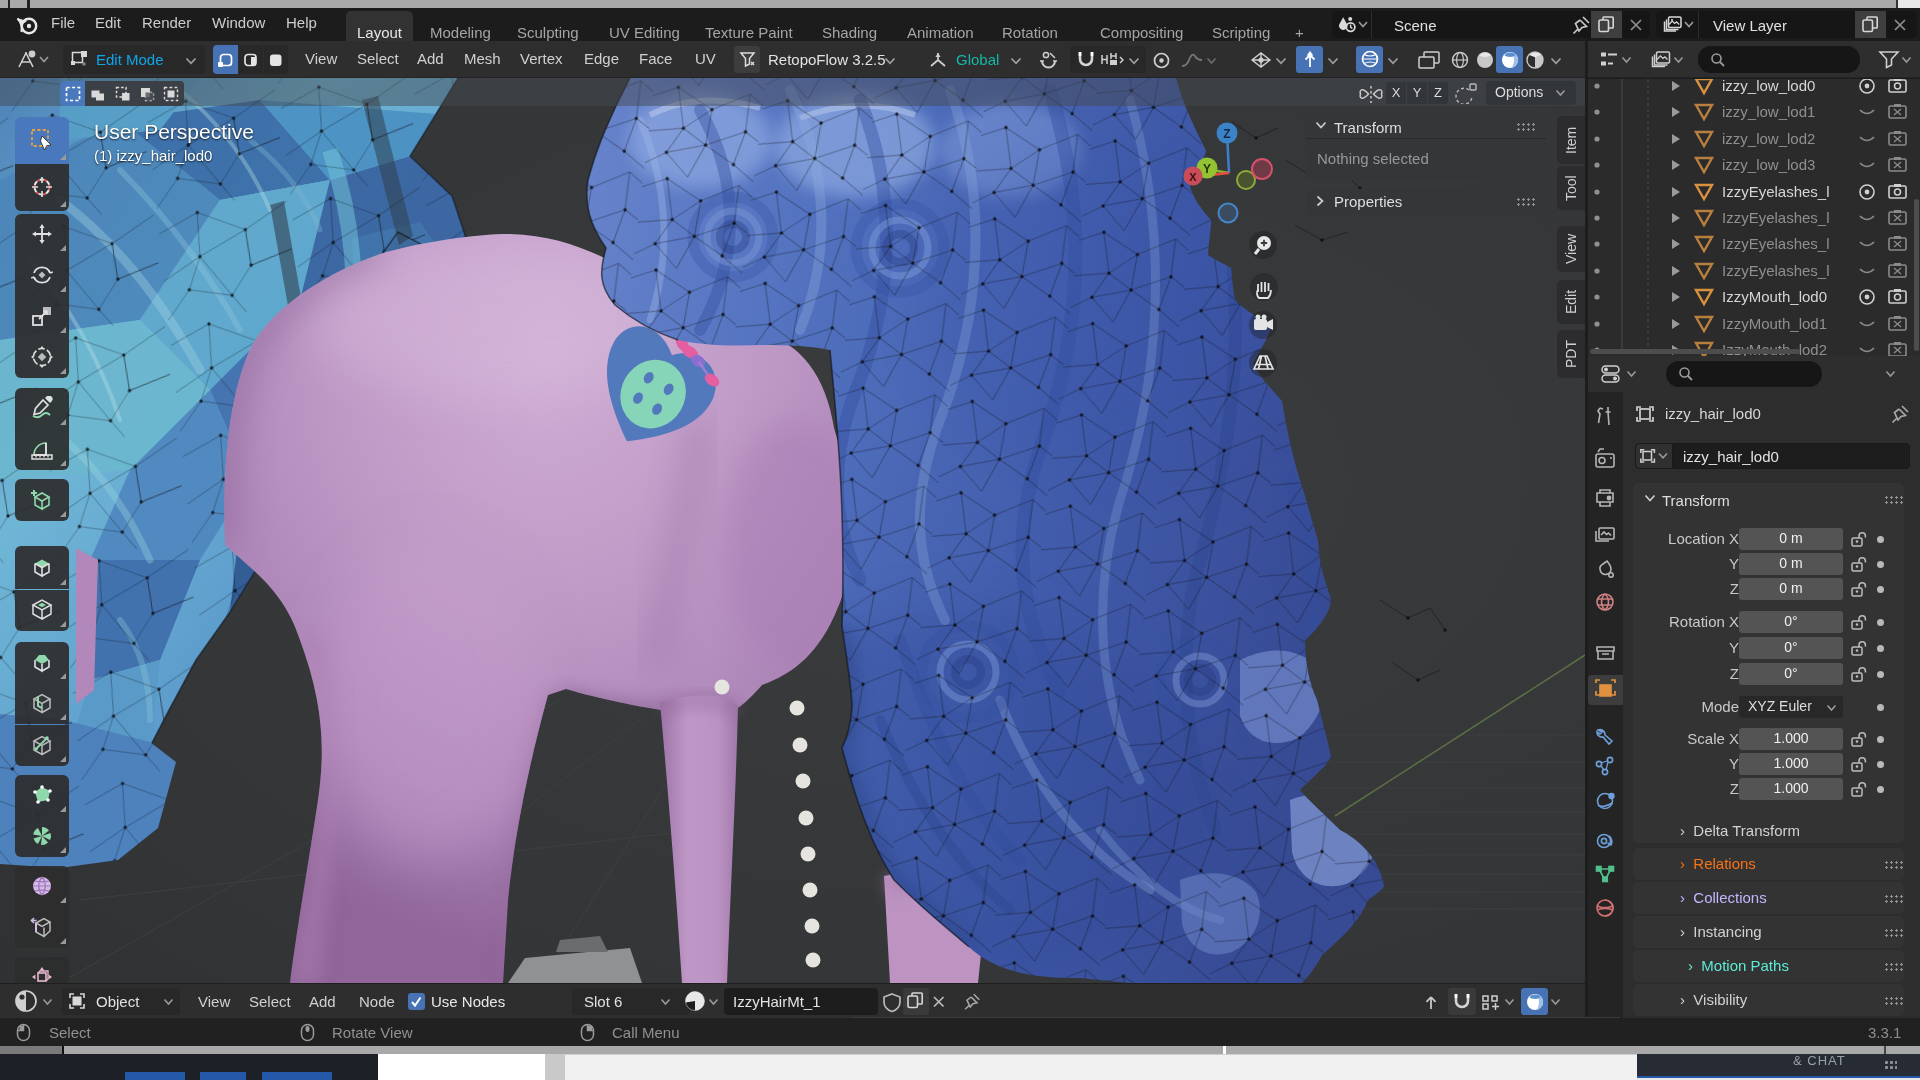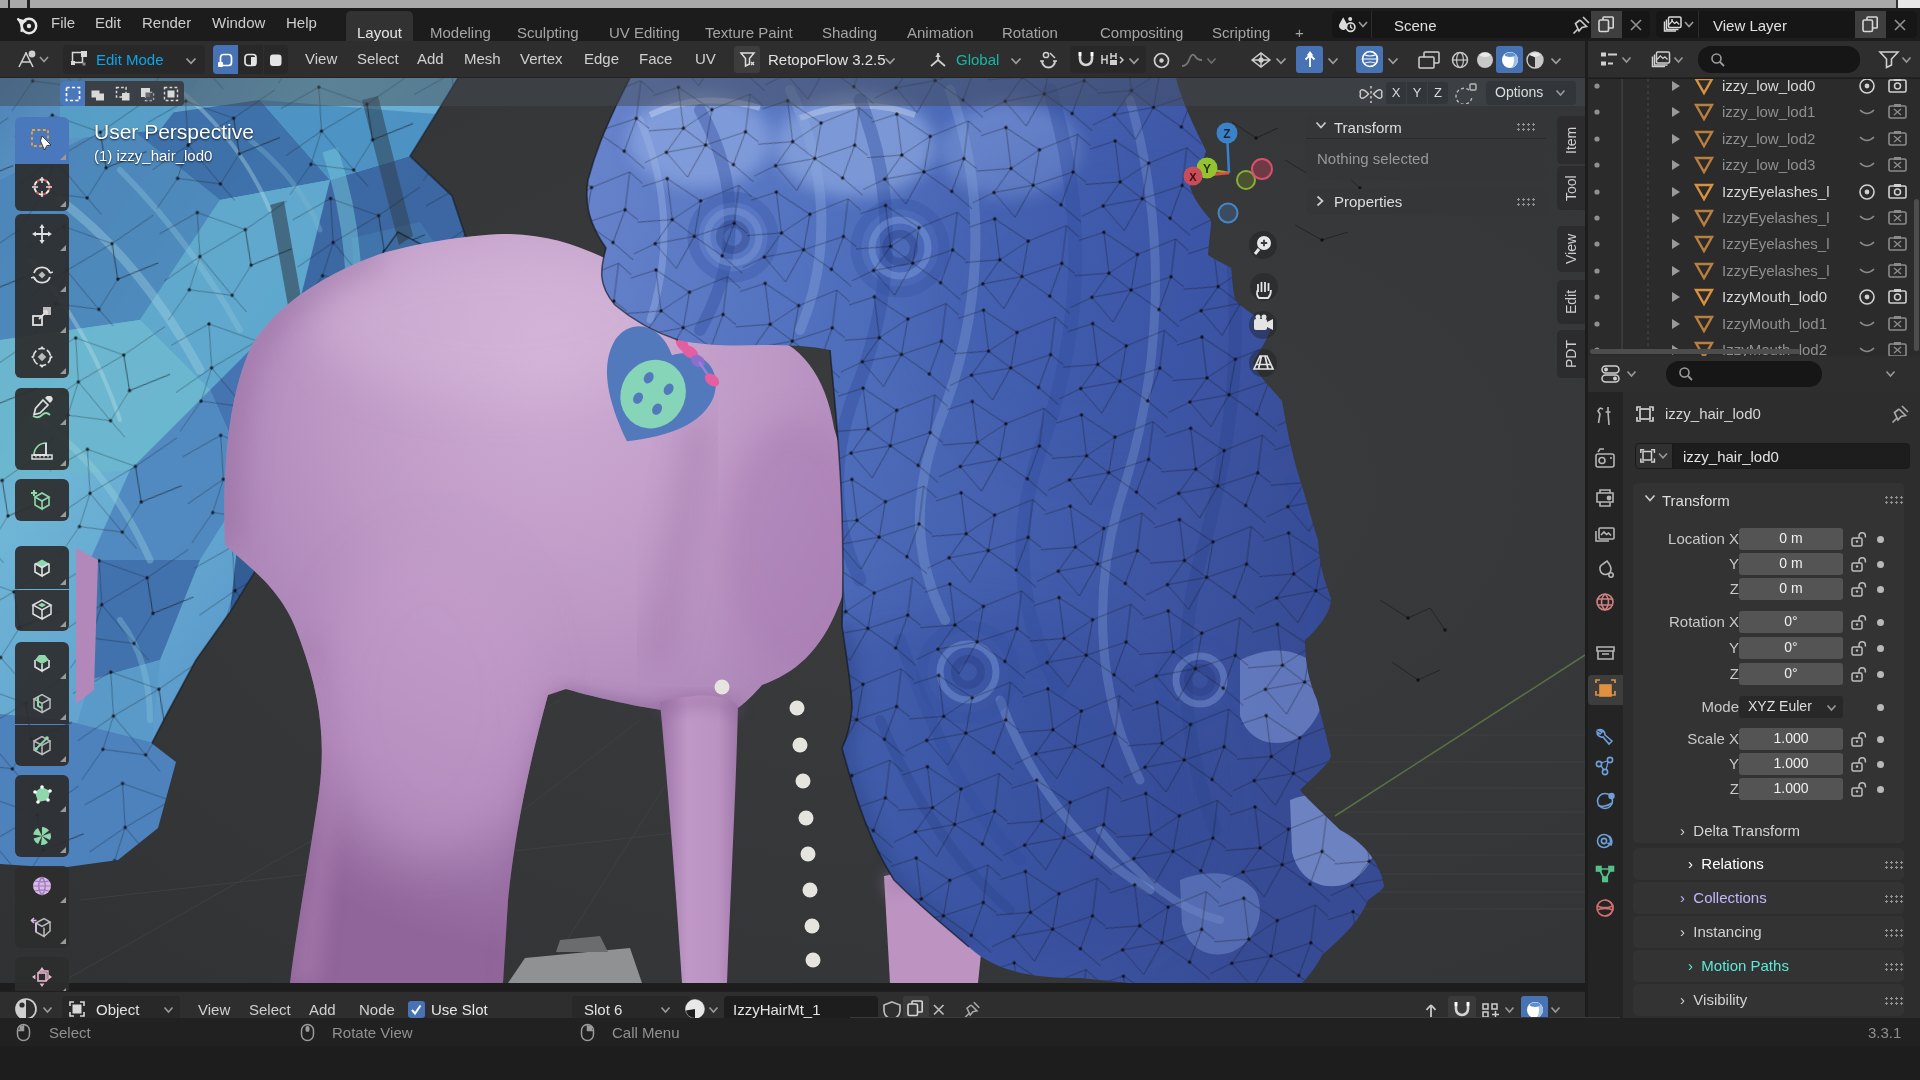--- a/index.html
+++ b/index.html
@@ -18,21 +18,21 @@
   #row2 { left:0; top:41px; width:1585px; height:37px; background:#2e2e2e; border-bottom:1px solid #232323; }
   #outlhead { left:1588px; top:41px; width:332px; height:37px; background:#2e2e2e; border-bottom:1px solid #232323; }
   .r2menu { position:absolute; top:9px; color:#d0d0d0; font-size:15px; }
   .combo { position:absolute; background:#282828; border-radius:4px; color:#e0e0e0; }
   
   #outliner { left:1588px; top:79px; width:332px; height:277px; background:#2b2b2b; }
   #prophead { left:1588px; top:356px; width:332px; height:36px; background:#2e2e2e; }
   #propbody { left:1588px; top:392px; width:332px; height:626px; background:#2d2d2d; }
   #tabstrip { left:1588px; top:392px; width:35px; height:626px; background:#242425; }
   
-  #shaderbar { left:0; top:983px; width:1585px; height:35px; background:#2e2e2e; border-top:1px solid #1f1f1f;margin-top:8px; }
+  #shaderbar { left:0; top:983px; width:1585px; height:35px; background:#2e2e2e; border-top:1px solid #1f1f1f; }
   #statusbar { left:0; top:1018px; width:1920px; height:28px; background:#212121; color:#919191; }
   #osBottom { left:0; top:1046px; width:1920px; height:34px; background:#f0f0f0; }
   .dots { position:absolute; width:20px; height:10px; background-image:radial-gradient(circle, #909090 1.1px, transparent 1.2px); background-size:5px 5px; }
 </style>
 </head>
 <body>
 <div id="stage">
   <div id="osTop" class="abs">
       <div class="abs" style="left:8px;top:0;width:2px;height:8px;background:#222"></div>
       <div class="abs" style="left:27px;top:0;width:3px;height:8px;background:#222"></div>
@@ -1067,21 +1067,21 @@
     <svg class="abs" style="left:261px;top:389px" width="18" height="17" viewBox="0 0 18 17">
           <rect x="3" y="7" width="10" height="8" rx="1.5" fill="none" stroke="#bdbdbd" stroke-width="1.5"></rect>
           <path d="M10 7 V5 a3.2 3.2 0 0 1 6.4 0 V6.5" fill="none" stroke="#bdbdbd" stroke-width="1.5"></path>
           <circle cx="8" cy="10.5" r="1.2" fill="#bdbdbd"></circle>
         </svg>
     <div class="abs" style="left:289px;top:394px;width:7px;height:7px;border-radius:50%;background:#b9b9b9"></div>
     </div>
     <span class="abs" style="left:92px;top:430px;color:#d2d2d2">›&nbsp;&nbsp;Delta Transform</span>
     <div id="panelstubs">
     <div class="abs" style="left:45px;top:456px;width:271px;height:32px;background:#333334;border-radius:5px"></div>
-    <span class="abs" style="left:100px;top:463px;color:#ffffff">›&nbsp;&nbsp;Relations</span>
+    <span class="abs" style="left:92px;top:463px;color:#f97316">›&nbsp;&nbsp;Relations</span>
     <div class="dots abs" style="left:296px;top:468px"></div>
     <div class="abs" style="left:45px;top:490px;width:271px;height:32px;background:#333334;border-radius:5px"></div>
     <span class="abs" style="left:92px;top:497px;color:#c4b5fd">›&nbsp;&nbsp;Collections</span>
     <div class="dots abs" style="left:296px;top:502px"></div>
     <div class="abs" style="left:45px;top:524px;width:271px;height:32px;background:#333334;border-radius:5px"></div>
     <span class="abs" style="left:92px;top:531px;color:#d2d2d2">›&nbsp;&nbsp;Instancing</span>
     <div class="dots abs" style="left:296px;top:536px"></div>
     <div class="abs" style="left:45px;top:558px;width:271px;height:32px;background:#333334;border-radius:5px"></div>
     <span class="abs" style="left:100px;top:565px;color:#5eead4">›&nbsp;&nbsp;Motion Paths</span>
     <div class="dots abs" style="left:296px;top:570px"></div>
@@ -1165,21 +1165,21 @@
         <path d="M1.5 1.5 L5.5 6 L9.5 1.5" fill="none" stroke="#9a9a9a" stroke-width="1.6"></path>
       </svg>
     <span class="r2menu" style="left:198px;top:9px">View</span>
     <span class="r2menu" style="left:249px;top:9px">Select</span>
     <span class="r2menu" style="left:309px;top:9px">Add</span>
     <span class="r2menu" style="left:359px;top:9px">Node</span>
     <div class="abs" style="left:408px;top:9px;width:17px;height:17px;background:#4772b3;border-radius:3px"></div>
     <svg class="abs" style="left:410px;top:12px" width="14" height="12">
         <path d="M2 6 l3 3.5 5.5-8" fill="none" stroke="#fff" stroke-width="2"></path>
       </svg>
-    <span class="abs" style="left:431px;top:9px;color:#e8e8e8">Use Slot</span>
+    <span class="abs" style="left:431px;top:9px;color:#e8e8e8">Use Nodes</span>
     <div class="combo" style="left:572px;top:4px;width:118px;height:27px"></div>
     <span class="abs" style="left:584px;top:9px;color:#e2e2e2">Slot 6</span>
     <svg class="abs" style="left:660px;top:14px" width="11" height="8">
         <path d="M1.5 1.5 L5.5 6 L9.5 1.5" fill="none" stroke="#9a9a9a" stroke-width="1.6"></path>
       </svg>
     <svg class="abs" style="left:684px;top:6px" width="24" height="24">
         <circle cx="11" cy="11" r="9.5" fill="#1d1d1d" stroke="#888" stroke-width="1"></circle>
         <path d="M11 1.5 a9.5 9.5 0 0 1 0 19 Z" fill="#e8e8e8"></path>
         <path d="M11 1.5 a9.5 9.5 0 0 0 -9.3 11 l9.3-1.5 Z" fill="#e8e8e8"></path>
       </svg>
@@ -1241,13 +1241,32 @@
       </svg>
     <span class="abs" style="left:332px;top:6px">Rotate View</span>
     <svg class="abs" style="left:580px;top:5px" width="15" height="19" viewBox="0 0 15 19">
         <rect x="1.5" y="1.5" width="12" height="16" rx="6" fill="none" stroke="#9a9a9a" stroke-width="1.5"></rect>
         <path d="M7.5 1.5 v6 h6" stroke="#9a9a9a" stroke-width="1.5" fill="none"></path>
         <rect x="8" y="3" width="4" height="4.5" fill="#9a9a9a"></rect>
       </svg>
     <span class="abs" style="left:612px;top:6px">Call Menu</span>
     <span class="abs" style="left:1868px;top:6px;color:#8d8d8d">3.3.1</span>
   </div>
+  <div id="osBottom" class="abs">
+    <div class="abs" style="left:0;top:0;width:1920px;height:8px;background:#a9a9a9"></div>
+    <div class="abs" style="left:0;top:0;width:62px;height:8px;background:#7a7a7a"></div>
+    <div class="abs" style="left:62px;top:0;width:2px;height:8px;background:#111"></div>
+    <div class="abs" style="left:1223px;top:0;width:3px;height:8px;background:#fff"></div>
+    <div class="abs" style="left:1884px;top:0;width:2px;height:8px;background:#444"></div>
+    <div class="abs" style="left:0;top:8px;width:378px;height:26px;background:#1d2026"></div>
+    <div class="abs" style="left:125px;top:26px;width:60px;height:8px;background:#2458a8"></div>
+    <div class="abs" style="left:200px;top:26px;width:46px;height:8px;background:#2458a8"></div>
+    <div class="abs" style="left:262px;top:26px;width:70px;height:8px;background:#2458a8"></div>
+    <div class="abs" style="left:378px;top:8px;width:167px;height:26px;background:#ffffff"></div>
+    <div class="abs" style="left:545px;top:8px;width:20px;height:26px;background:#c9c9c9"></div>
+    <div class="abs" style="left:565px;top:8px;width:1072px;height:26px;background:#f1f1f1;border-top:1px solid #cfcfcf"></div>
+    <div class="abs" style="left:1637px;top:8px;width:283px;height:22px;background:#272b34"></div>
+    <span class="abs" style="left:1793px;top:7px;color:#9aa0a8;font-size:13px;letter-spacing:1px">&amp; CHAT</span>
+    <div class="abs" style="left:1637px;top:30px;width:283px;height:2px;background:#2458a8"></div>
+    <div class="abs" style="left:1637px;top:32px;width:283px;height:2px;background:#e8e8e8"></div>
+    <div class="abs" style="left:1884px;top:14px;width:13px;height:11px;background-image:radial-gradient(circle,#8a8f98 1.4px,transparent 1.5px);background-size:5px 5px"></div>
+  </div>
 </div>
 
 </body></html>

